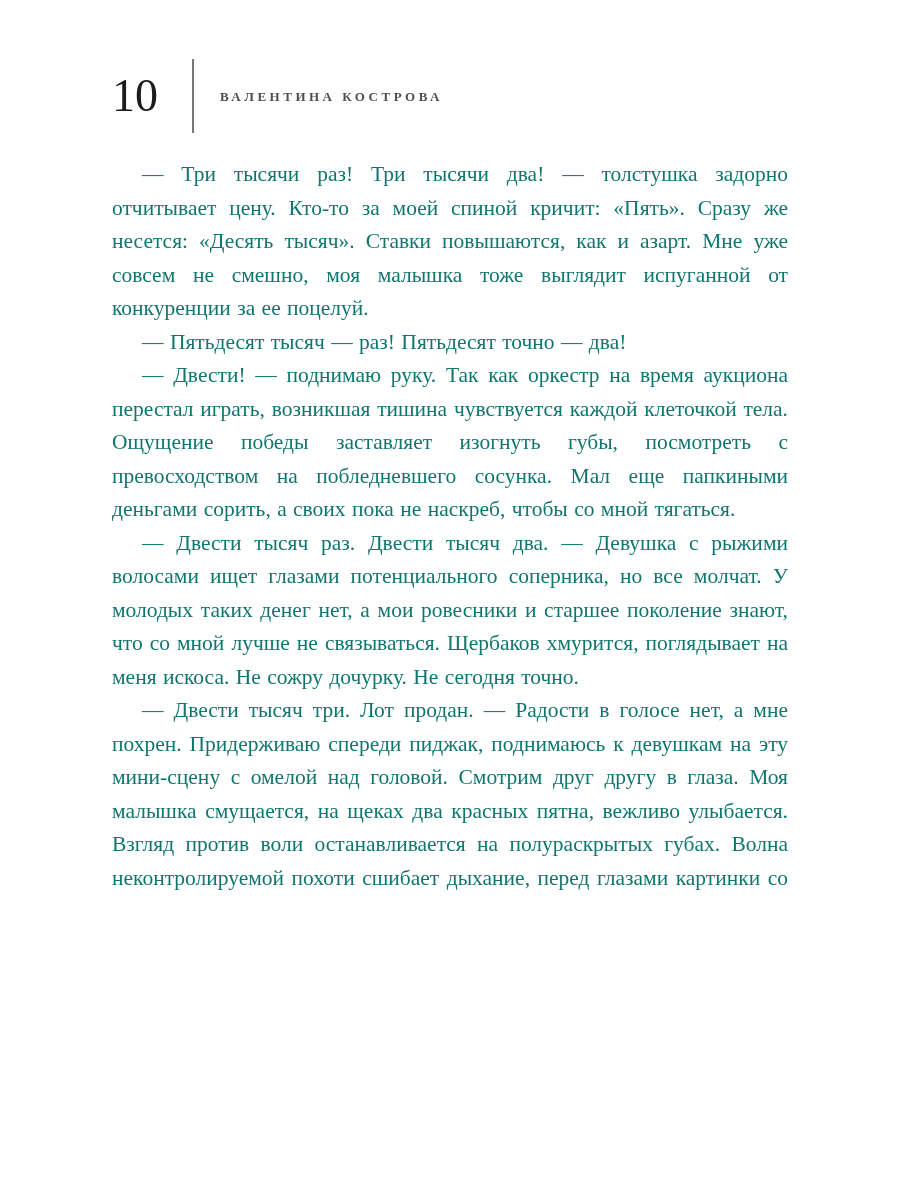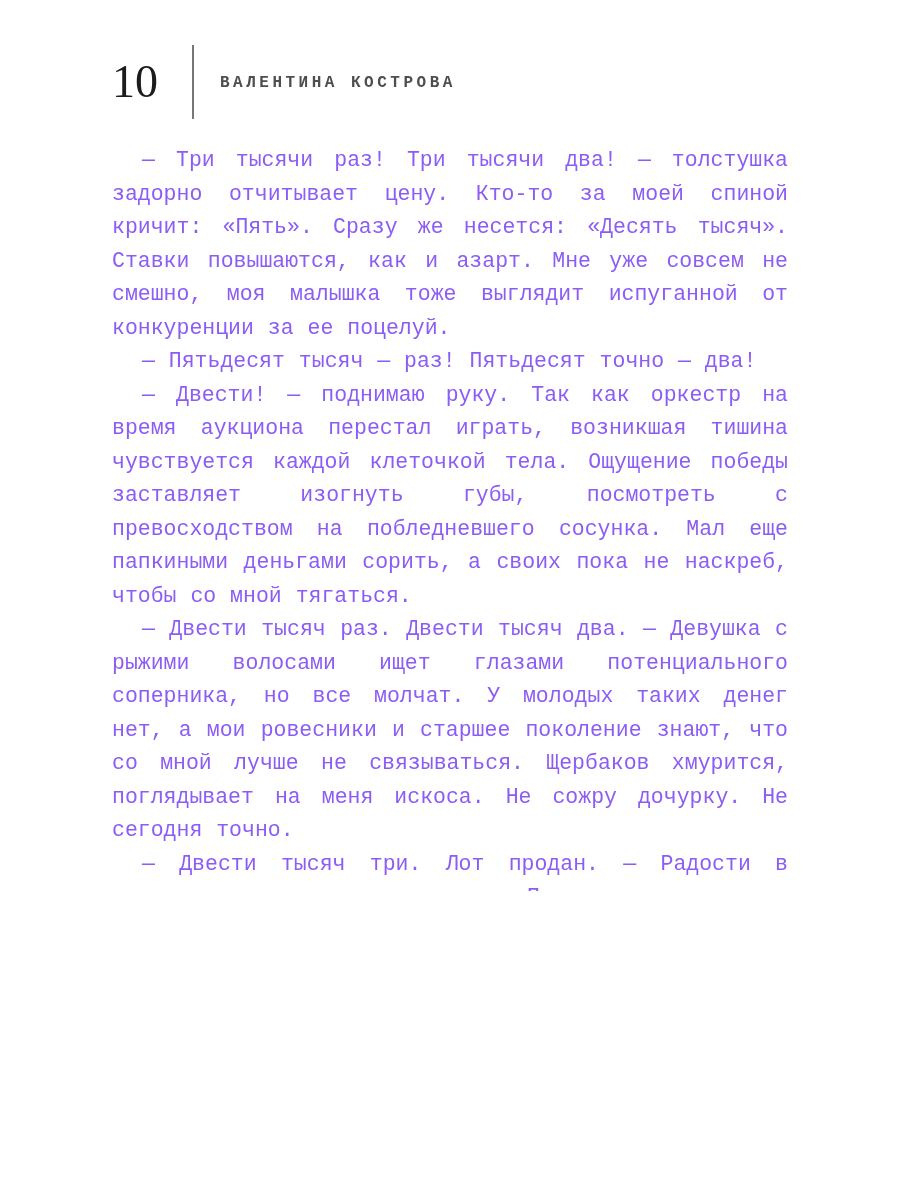--- a/index.html
+++ b/index.html
@@ -4,21 +4,21 @@
 <style>
   html, body {
     margin: 0;
     padding: 0;
     background: #ffffff;
   }
   .page {
     position: relative;
     width: 900px;
     height: 891px;
-    margin: 0 auto;
+    margin: 14px auto;
     background: #ffffff;
     overflow: hidden;
     box-sizing: border-box;
     padding: 0 112px;
   }
   .page-header {
     display: flex;
     align-items: center;
     margin-top: 44px;
     height: 76px;
@@ -32,34 +32,34 @@
     min-width: 58px;
   }
   .header-divider {
     width: 2px;
     height: 74px;
     background: #777777;
     margin: 0 26px 0 22px;
     flex: 0 0 auto;
   }
   .author-name {
-    font-family: Liberation Mono, monospace;
-    font-size: 16px;
+    font-family: Liberation Serif, serif;
+    font-size: 13px;
     font-weight: 700;
     letter-spacing: 3.5px;
     color: #4e4e4e;
     text-transform: uppercase;
     padding-top: 2px;
   }
   .body-text {
     margin-top: 24px;
-    font-family: Liberation Mono, monospace;
+    font-family: Liberation Serif, serif;
     font-size: 21.5px;
     line-height: 33.5px;
-    color: #8b5cf6;
+    color: #0f766e;
     text-align: justify;
   }
   .body-text p {
     margin: 0;
     text-indent: 30px;
     word-spacing: 1px;
   }
 </style>
 </head>
 <body>

